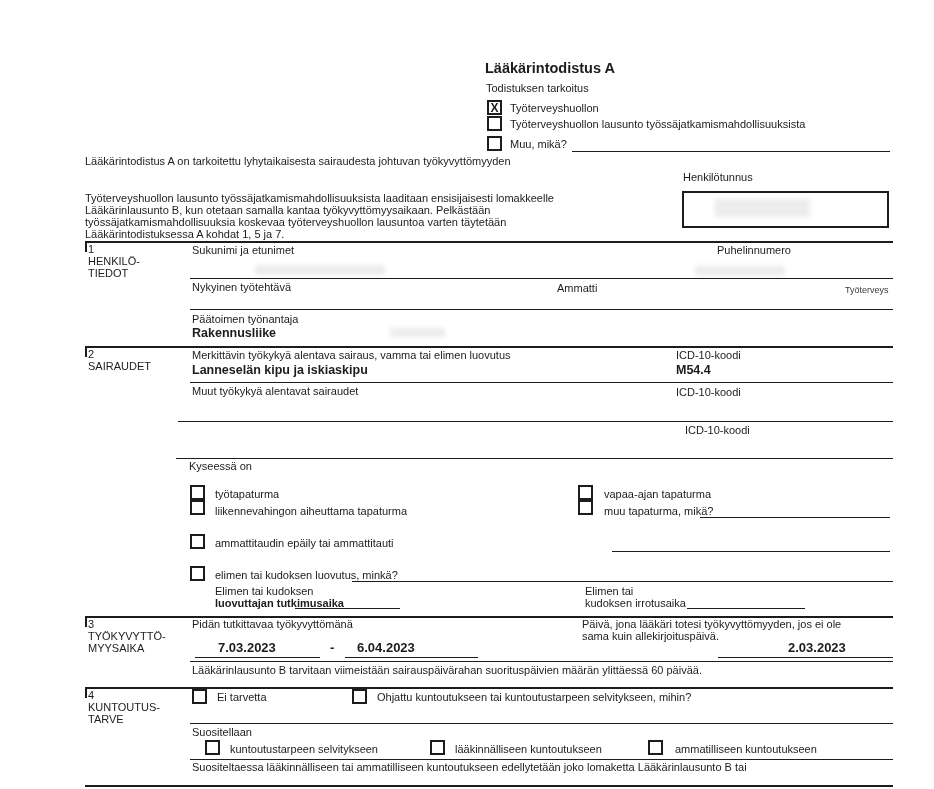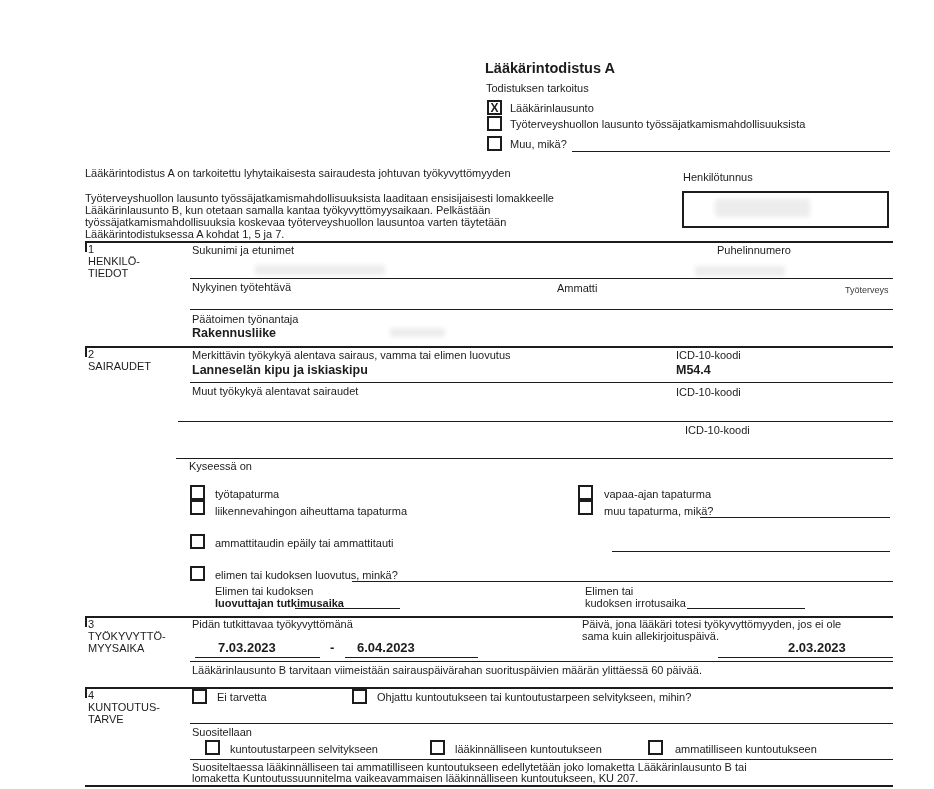--- a/index.html
+++ b/index.html
@@ -29,30 +29,30 @@
 <body>
 
 <div id="page">
 
   <div class="abs title" style="left:485px; top:61px;text-align:center;">Lääkärintodistus A</div>
   <div class="abs lbl" style="left:486px; top:83px;">Todistuksen tarkoitus</div>
 
   <div class="abs cb" style="left:487px; top:100px;">
     <span>X</span>
   </div>
-  <div class="abs lbl" style="left:510px; top:103px;">Lääkärinlausunto</div>
+  <div class="abs lbl" style="left:510px; top:103px;">Työterveyshuollon</div>
 
   <div class="abs cb" style="left:487px; top:116px;"></div>
   <div class="abs lbl" style="left:510px; top:119px;">Työterveyshuollon lausunto työssäjatkamismahdollisuuksista</div>
 
   <div class="abs cb" style="left:487px; top:136px;"></div>
   <div class="abs lbl" style="left:510px; top:139px;">Muu, mikä?</div>
   <div class="abs hline" style="left:572px; top:151px; width:318px;"></div>
 
-  <div class="abs lbl" style="left:85px; top:168px;">Lääkärintodistus A on tarkoitettu lyhytaikaisesta sairaudesta johtuvan työkyvyttömyyden</div>
+  <div class="abs lbl" style="left:85px; top:156px;">Lääkärintodistus A on tarkoitettu lyhytaikaisesta sairaudesta johtuvan työkyvyttömyyden</div>
   <div class="abs lbl" style="left:85px; top:193px;">Työterveyshuollon lausunto työssäjatkamismahdollisuuksista laaditaan ensisijaisesti lomakkeelle</div>
   <div class="abs lbl" style="left:85px; top:217px;">työssäjatkamismahdollisuuksia koskevaa työterveyshuollon lausuntoa varten täytetään</div>
   <div class="abs lbl" style="left:85px; top:205px;">Lääkärinlausunto B, kun otetaan samalla kantaa työkyvyttömyysaikaan. Pelkästään</div>
   <div class="abs lbl" style="left:85px; top:229px;">Lääkärintodistuksessa A kohdat 1, 5 ja 7.</div>
 
   <div class="abs lbl" style="left:683px; top:172px;">Henkilötunnus</div>
   <div class="abs idbox" style="left:682px; top:191px; width:207px; height:37px;"></div>
   <div class="abs smudge" style="left:715px; top:199px; width:95px; height:18px;"></div>
 
   <div class="abs hline thick" style="left:85px; top:241px; width:808px;"></div>
@@ -161,16 +161,15 @@
 
   <div class="abs cb" style="left:205px; top:740px;"></div>
   <div class="abs lbl" style="left:230px; top:744px;">kuntoutustarpeen selvitykseen</div>
   <div class="abs cb" style="left:430px; top:740px;"></div>
   <div class="abs lbl" style="left:455px; top:744px;">lääkinnälliseen kuntoutukseen</div>
   <div class="abs cb" style="left:648px; top:740px;"></div>
   <div class="abs lbl" style="left:675px; top:744px;">ammatilliseen kuntoutukseen</div>
 
   <div class="abs hline" style="left:190px; top:759px; width:703px;"></div>
   <div class="abs lbl" style="left:192px; top:762px;">Suositeltaessa lääkinnälliseen tai ammatilliseen kuntoutukseen edellytetään joko lomaketta Lääkärinlausunto B tai</div>
-  <div class="abs lbl" style="left:192px; top:773px;">lomaketta Kuntoutussuunnitelma vaikeavammaisen lääkinnälliseen kuntoutukseen, KU 207.</div>
 
   <div class="abs hline thick" style="left:85px; top:785px; width:808px;"></div>
 </div>
 
 </body></html>

